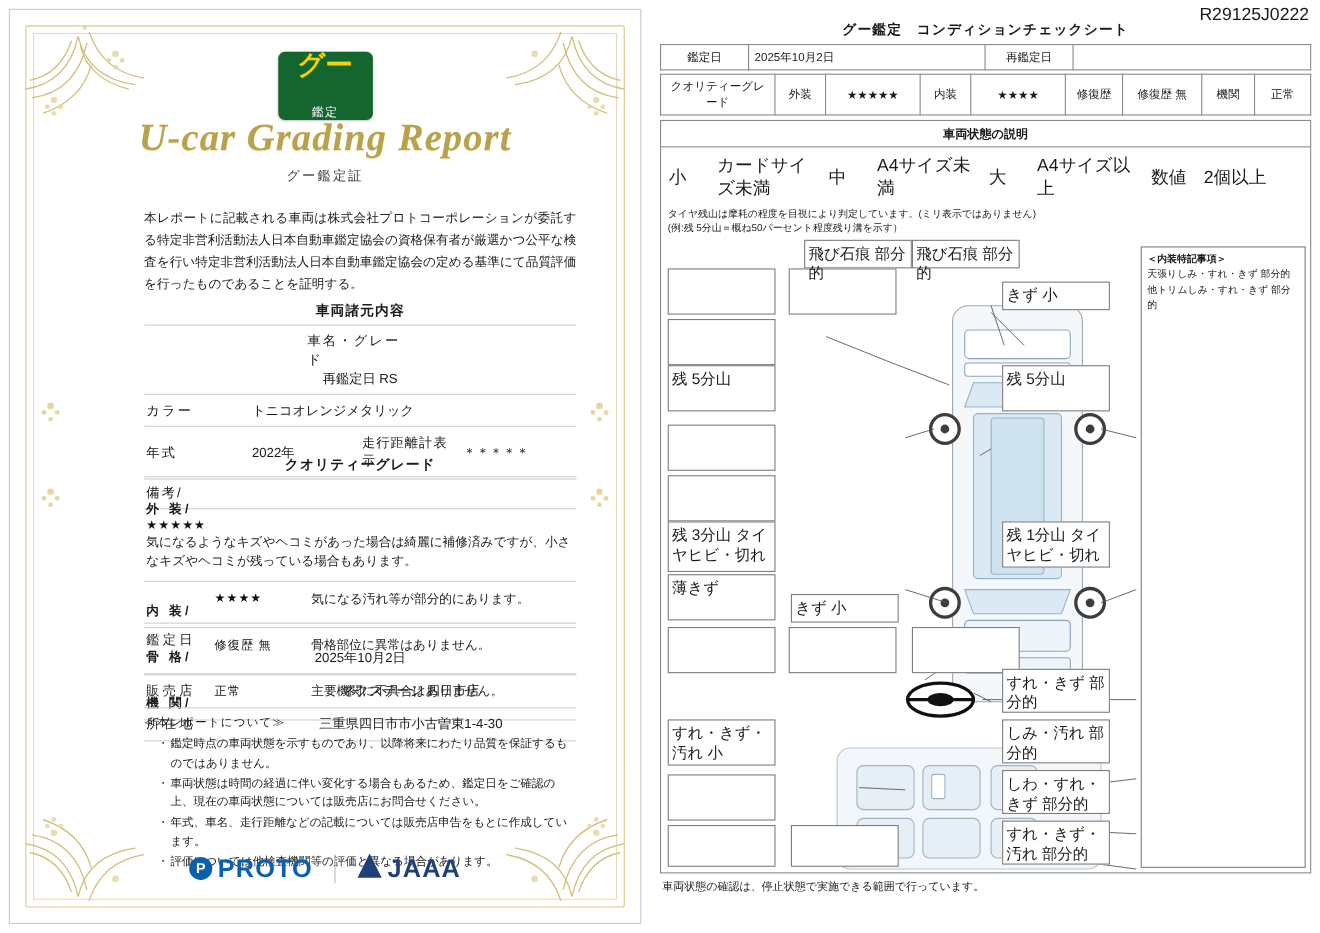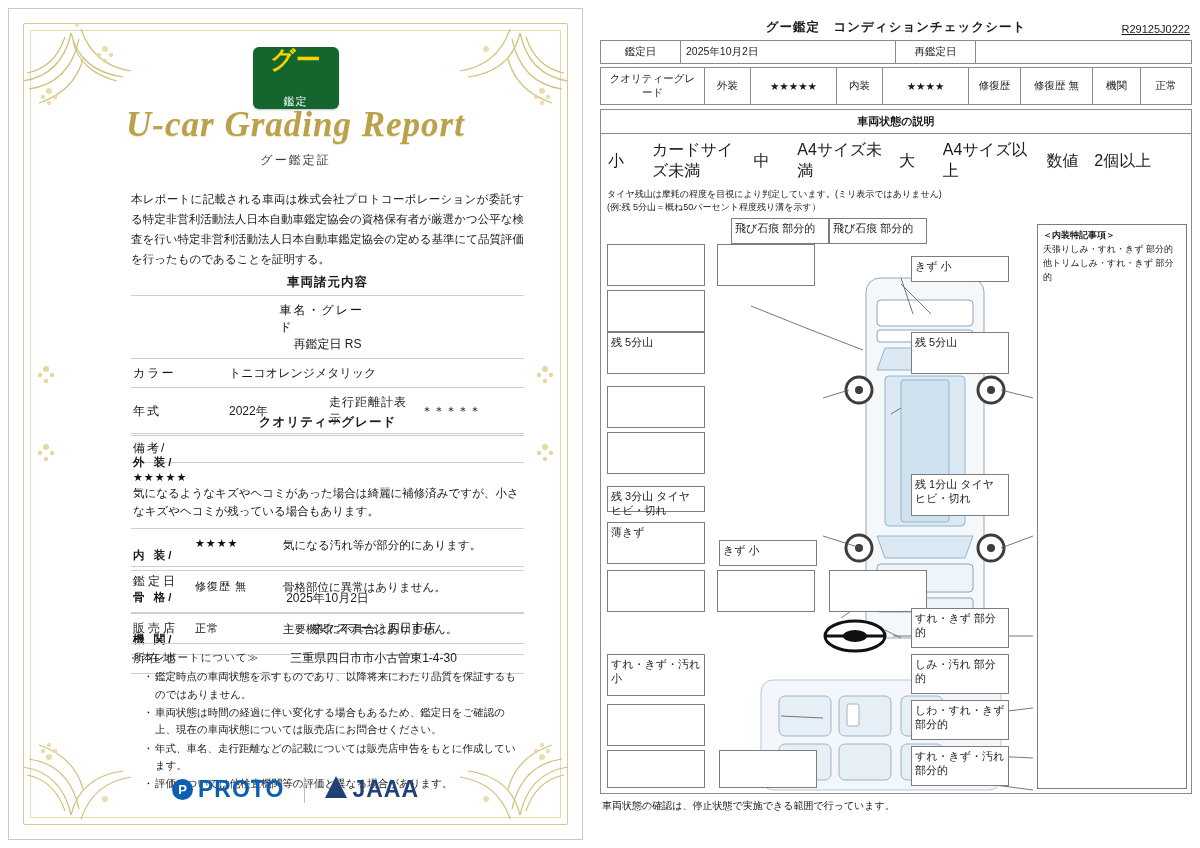--- a/index.html
+++ b/index.html
@@ -102,39 +102,39 @@
   .proto .ptxt { font-size:23px; font-weight:bold; color:#0b5fb0; letter-spacing:1px; font-family:"Liberation Sans",sans-serif; }
   .sep { width:1px; height:26px; background:#bcbcbc; }
   .jaaa { display:flex; align-items:flex-start; gap:5px; }
   .jaaa .jmark { width:0;height:0;border-left:11px solid transparent;border-right:11px solid transparent;border-bottom:22px solid #20407a; }
   .jaaa .jtxt { font-size:23px; font-weight:bold; color:#20407a; letter-spacing:1px; }
 
   
   .right { position:absolute; left:600px; top:8px; width:592px; height:832px; }
   .r-head { display:flex; align-items:flex-end; justify-content:center; position:relative; height:28px; }
   .r-title { font-size:12.5px; font-weight:bold; letter-spacing:1px; }
-  .r-code { position:absolute; right:2px; bottom:1px; font-size:11px;text-decoration:underline; }
+  .r-code { position:absolute; right:2px; bottom:13px; font-size:16px; }
 
   table.g { border-collapse:collapse; width:100%; }
   table.g td { border:1px solid #8a8a8a; font-size:10.5px; padding:4px 5px; }
 
   .t1 { margin-top:4px; }
   .t1 td { height:22px; }
   .lblcell { text-align:center; background:#fff; }
 
   .t2 { margin-top:3px; }
   .t2 td { height:21px; text-align:center; }
 
   .panel { margin-top:4px; border:1px solid #8a8a8a; }
   .panel-h { text-align:center; font-size:11px; font-weight:bold; padding:4px 0; border-bottom:1px solid #8a8a8a; }
   .sizebar { display:flex; justify-content:space-between; padding:3px 4px 0 4px; }
   .note-sm { font-size:9px; line-height:1.45; padding:3px 5px 4px 6px; }
 
   .diagram { position:relative; height:575px; }
-  .dbox { position:absolute; border:1px solid #7d7d7d; background:#fff; font-size:11px; padding:2px 3px; line-height:1.3; }
+  .dbox { position:absolute; border:1px solid #7d7d7d; background:#fff; font-size:14px; padding:2px 3px; line-height:1.3; }
   .memo {
     position:absolute; right:4px; top:6px; width:150px; height:565px;
     border:1px solid #7d7d7d; font-size:9px; padding:4px 5px; line-height:1.55;
   }
   .memo .mt { font-weight:bold; margin-bottom:0; }
   .svgwrap { position:absolute; left:0; top:0; width:100%; height:100%; }
   .footer-note { font-size:10px; padding:5px 2px 0 2px; }
 </style>
 </head>
 <body>
@@ -494,21 +494,21 @@
         <div class="dbox" style="left:6px;  top:352px; width:98px; height:42px"></div>
         <div class="dbox" style="left:116px;top:26px;  width:98px; height:42px"></div>
         <div class="dbox" style="left:116px;top:352px; width:98px; height:42px"></div>
         <div class="dbox" style="left:228px;top:352px; width:98px; height:42px"></div>
 
         <div class="dbox" style="left:130px; top:0px;   width:98px; height:26px">飛び石痕 部分的</div>
         <div class="dbox" style="left:228px; top:0px;   width:98px; height:26px">飛び石痕 部分的</div>
         <div class="dbox" style="left:310px; top:38px;  width:98px; height:26px">きず 小</div>
         <div class="dbox" style="left:6px;   top:114px; width:98px; height:42px">残 5分山</div>
         <div class="dbox" style="left:310px; top:114px; width:98px; height:42px">残 5分山</div>
-        <div class="dbox" style="left:6px;   top:268px; width:98px; height:26px" style2="">残 3分山
+        <div class="dbox" style="left:6px;   top:256px; width:98px; height:46px" style2="">残 3分山
 タイヤヒビ・切れ</div>
         <div class="dbox" style="left:310px; top:256px; width:98px; height:42px">残 1分山
 タイヤヒビ・切れ</div>
         <div class="dbox" style="left:6px;   top:304px; width:98px; height:42px">薄きず</div>
         <div class="dbox" style="left:118px; top:322px; width:98px; height:26px">きず 小</div>
         <div class="dbox" style="left:310px; top:390px; width:98px; height:40px">すれ・きず 部分的</div>
         <div class="dbox" style="left:6px;   top:436px; width:98px; height:42px">すれ・きず・汚れ 小</div>
         <div class="dbox" style="left:310px; top:436px; width:98px; height:40px">しみ・汚れ 部分的</div>
         <div class="dbox" style="left:310px; top:482px; width:98px; height:40px">しわ・すれ・きず 部分的</div>
         <div class="dbox" style="left:310px; top:528px; width:98px; height:40px">すれ・きず・汚れ 部分的</div>

